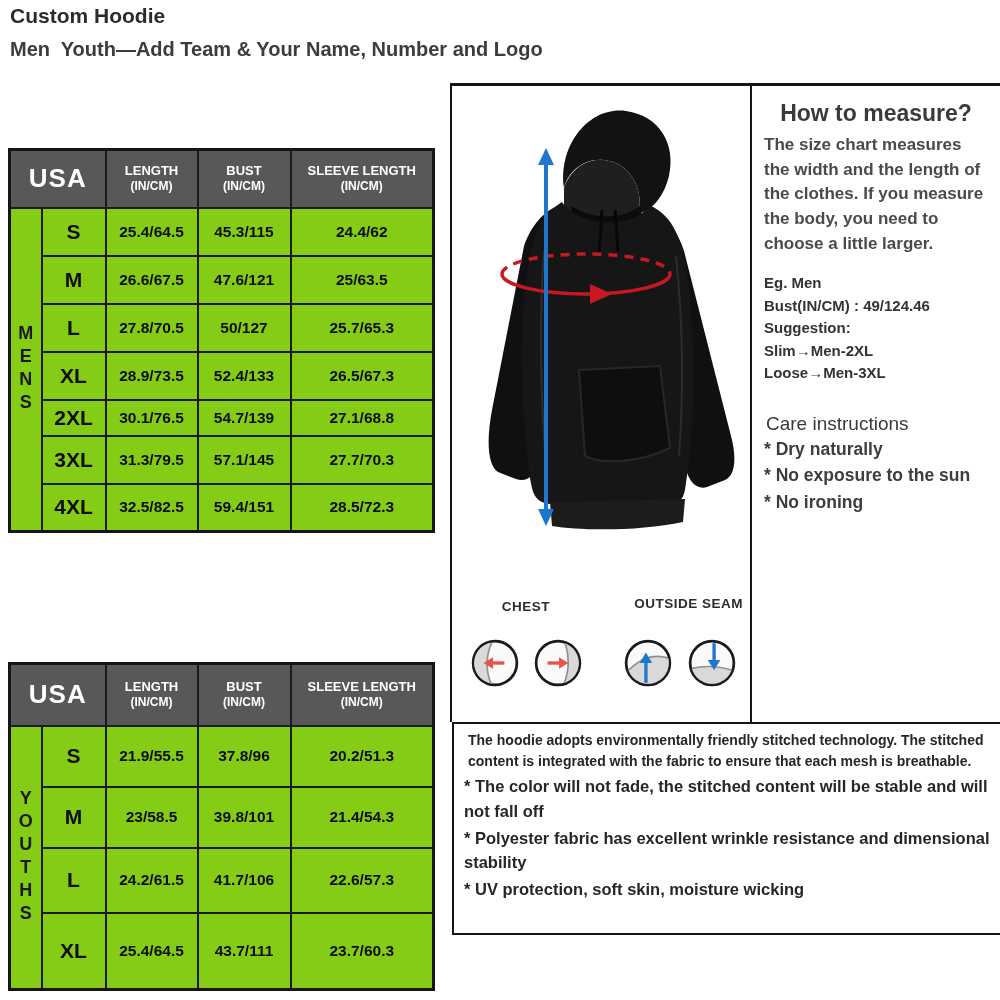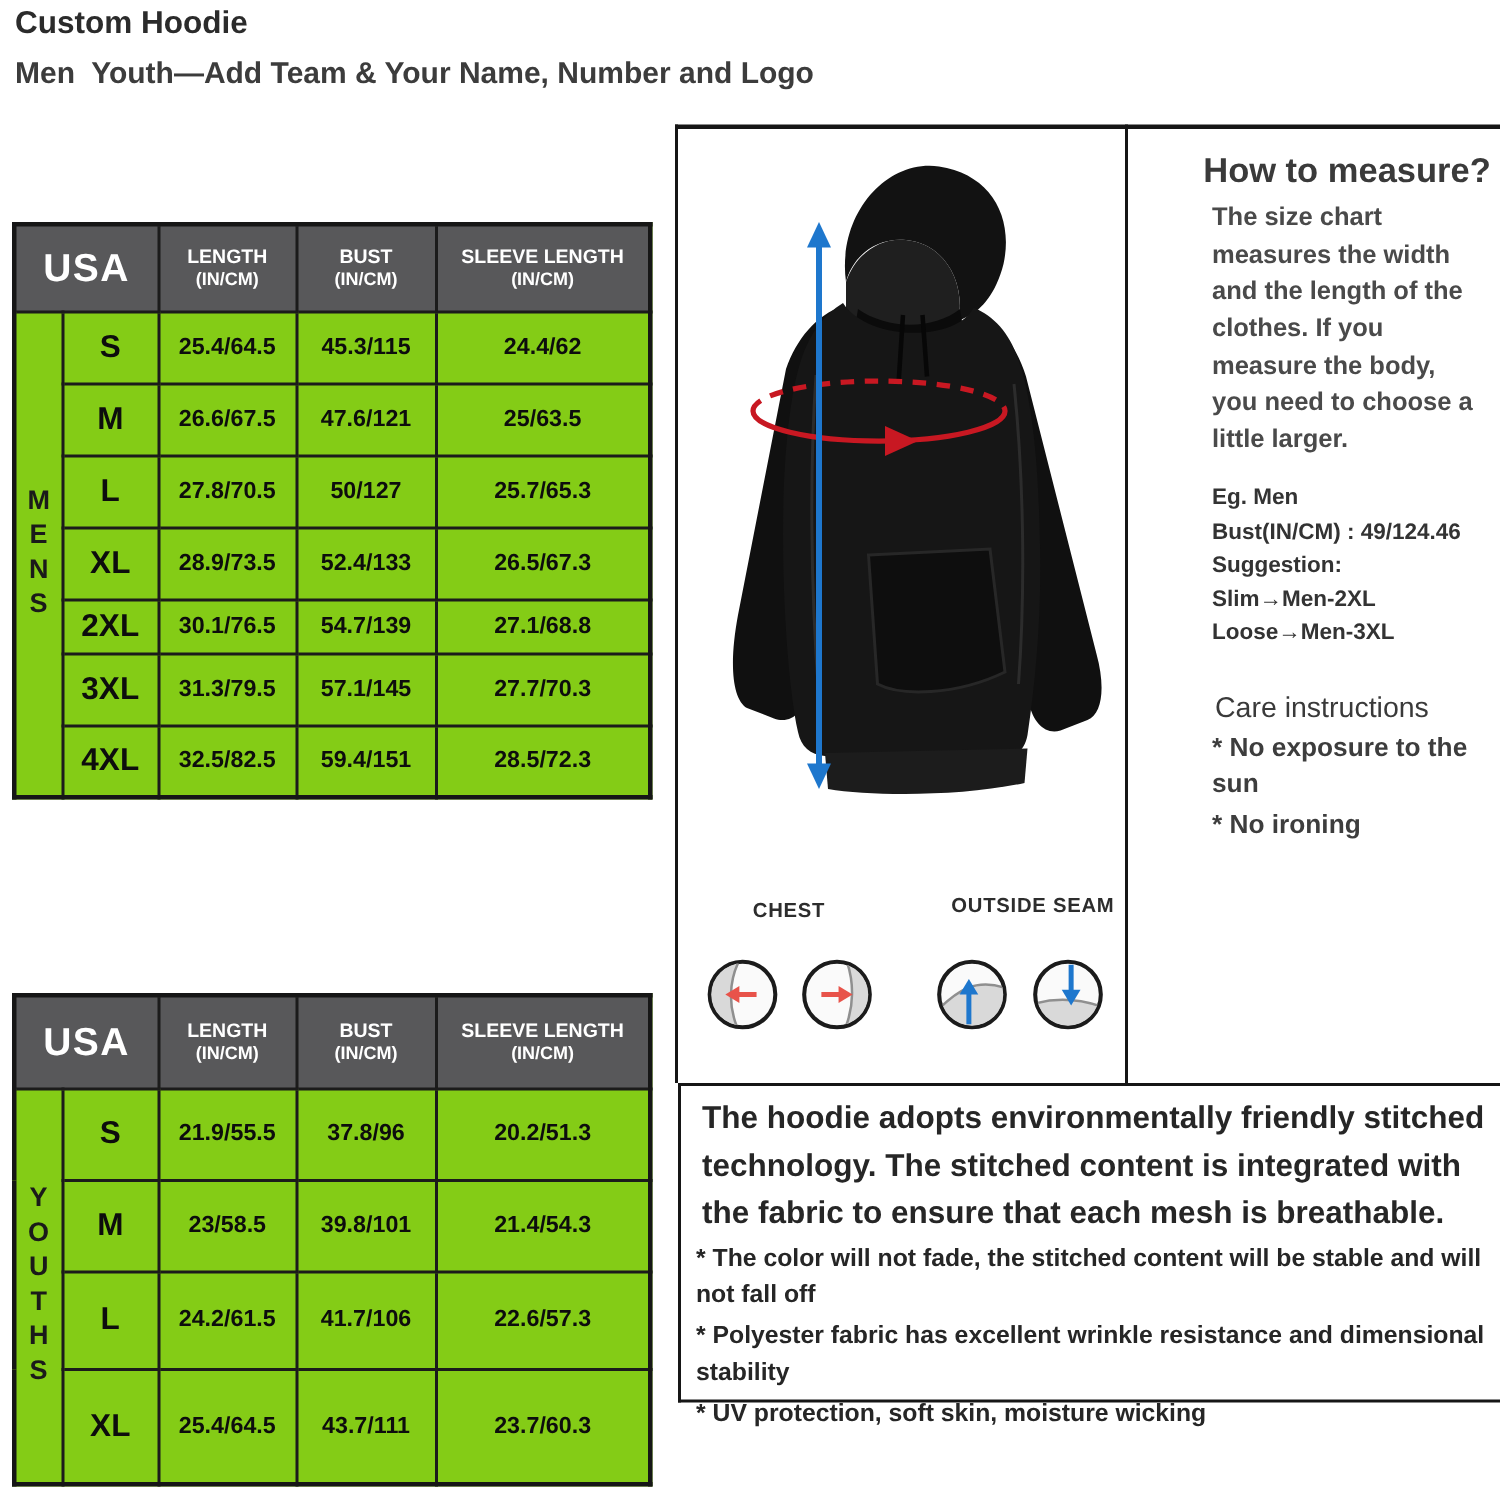--- a/index.html
+++ b/index.html
@@ -31,33 +31,33 @@
               border-top:3px solid #161616;border-left:2px solid #161616;border-right:2px solid #161616;
               box-sizing:border-box;background:#fff;}
   #hoodie-art{position:absolute;left:0px;top:2px;width:300px;height:500px;}
   .diagram-label{position:absolute;font-size:13.5px;font-weight:bold;color:#2d2d2d;letter-spacing:.5px;text-align:center;}
   #chest-label{left:14px;top:513px;width:120px;}
   #seam-label{left:165px;top:510px;width:126px;text-align:right;}
   .mcircle{position:absolute;width:50px;height:50px;}
 
   
   #measure-panel{position:absolute;left:752px;top:83px;width:248px;height:639px;
-                 border-top:3px solid #161616;box-sizing:border-box;background:#fff;padding-left:44px;}
+                 border-top:3px solid #161616;box-sizing:border-box;background:#fff;}
   #measure-heading{margin:14px 6px 6px 6px;text-align:center;font-size:23px;font-weight:bold;color:#3a3a3a;}
   #measure-paragraph{margin:4px 10px 0 12px;font-size:17px;font-weight:bold;color:#4a4a4a;line-height:1.45;}
   #example-block{margin:16px 10px 0 12px;font-size:15px;font-weight:bold;color:#333;line-height:1.5;}
   #example-block div{white-space:pre;}
   #care-heading{margin:28px 10px 0 14px;font-size:19px;font-weight:normal;color:#3a3a3a;}
   .care-item{margin:2px 6px 0 12px;font-size:17.5px;font-weight:bold;color:#3d3d3d;line-height:1.4;}
 
   
   #description-box{position:absolute;left:452px;top:722px;width:548px;height:213px;
                    border:2px solid #161616;border-right:none;box-sizing:border-box;
                    padding:6px 10px 0 10px;background:#fff;}
-  #description-box .para{font-size:21px;font-weight:bold;color:#262626;line-height:1.5;margin:0 0 0 4px;}
+  #description-box .para{font-size:14px;font-weight:bold;color:#262626;line-height:1.5;margin:0 0 0 4px;}
   #description-box .bullet{font-size:16.5px;font-weight:bold;color:#262626;line-height:1.5;margin:2px 0 0 0;}
 
   
   .red-stroke{stroke:var(--accent_red,#e8534a);}
   .red-fill{fill:var(--accent_red,#e8534a);}
   .blue-stroke{stroke:var(--accent_blue,#1e77cd);}
   .blue-fill{fill:var(--accent_blue,#1e77cd);}
   .ellipse-red{stroke:var(--ellipse_red,#c81822);}
   .ellipse-red-fill{fill:var(--ellipse_red,#c81822);}
 </style>
@@ -280,20 +280,21 @@
     <div id="measure-heading">How to measure?</div>
     <div id="measure-paragraph">The size chart measures the width and the length of the clothes.  If you measure the body, you need to choose a little larger.</div>
     <div id="example-block">
       <div>Eg. Men</div>
       <div>Bust(IN/CM) : 49/124.46</div>
       <div>Suggestion:</div>
       <div>Slim→Men-2XL</div>
       <div>Loose→Men-3XL</div>
     </div>
     <div id="care-heading">Care instructions</div>
+    <div class="care-item">* Dry naturally</div>
     <div class="care-item">* No exposure to the sun</div>
     <div class="care-item">* No ironing</div>
   </div>
 
   <div id="description-box">
     <p class="para">The hoodie adopts environmentally friendly stitched technology. The stitched content is integrated with the fabric to ensure that each mesh is breathable.</p>
     <div class="bullet">* The color will not fade, the stitched content will be stable and will not fall off</div>
     <div class="bullet">* Polyester fabric has excellent wrinkle resistance and dimensional stability</div>
     <div class="bullet">* UV protection, soft skin, moisture wicking</div>
   </div>

